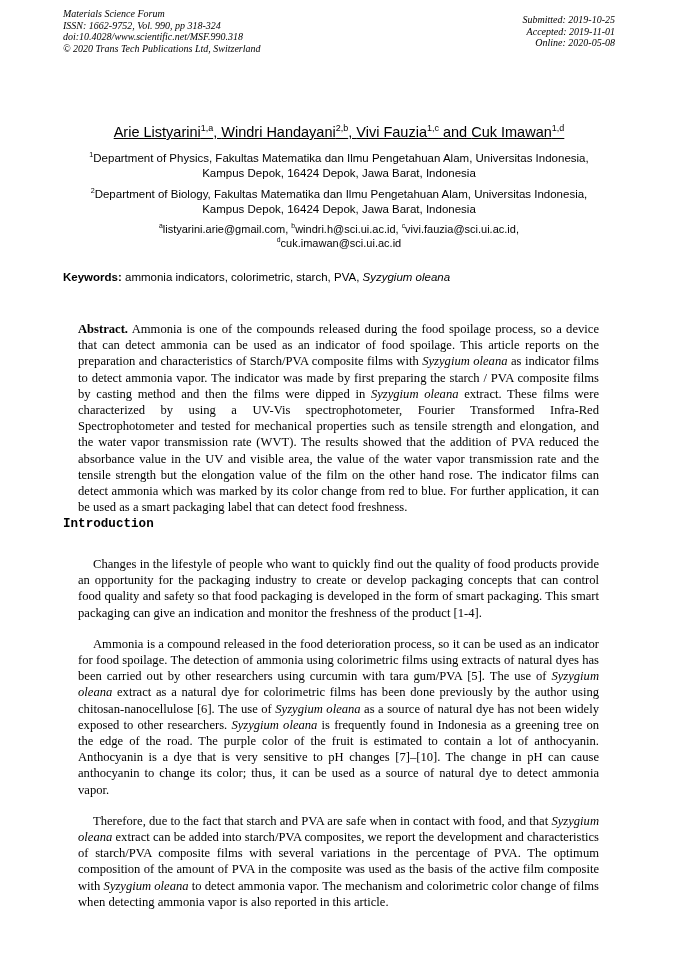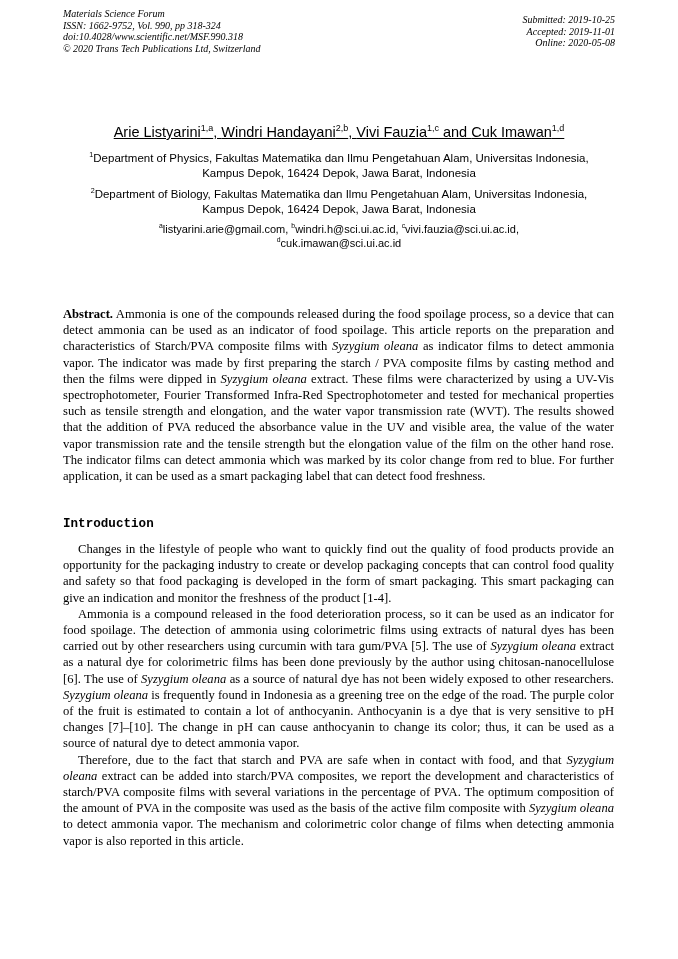--- a/index.html
+++ b/index.html
@@ -14,21 +14,21 @@
   .aff1 { top: 151px; }
   .aff2 { top: 187px; }
   .emails { top: 222px; font-size: 11px; line-height: 14px; }
   .keywords { position: absolute; left: 63px; width: 552px; top: 270px; font-family: "Liberation Sans", sans-serif; font-size: 11.5px; line-height: 14px; }
   .keywords b { font-weight: bold; }
   .body-text { position: absolute; left: 63px; width: 551px; font-family: "Liberation Serif", serif; font-size: 12.6px; line-height: 16.2px; text-align: justify; }
   .abstract { top: 306px; }
   .intro-head { position: absolute; left: 63px; top: 517px; font-family: Liberation Mono, monospace; font-weight: bold; font-size: 12.6px; }
   .intro { top: 541px; }
   .intro p { margin: 0; text-indent: 15px; }
-  .body-text p { margin: 0; }
+  .body-text p { margin: 15px; }
   i { font-style: italic; }
 </style>
 </head>
 <body>
 
 <div class="page">
 
   <div class="hdr-left">
     <div>Materials Science Forum</div>
     <div>ISSN: 1662-9752, Vol. 990, pp 318-324</div>
@@ -55,20 +55,23 @@
   <div class="affil aff2">
     <sup>2</sup><span>Department of Biology, Fakultas Matematika dan Ilmu Pengetahuan Alam, Universitas Indonesia,</span><br>
     <span>Kampus Depok, 16424 Depok, Jawa Barat, Indonesia</span>
   </div>
 
   <div class="affil emails">
     <span><sup>a</sup><span>listyarini.arie@gmail.com, </span></span><span><sup>b</sup><span>windri.h@sci.ui.ac.id, </span></span><span><sup>c</sup><span>vivi.fauzia@sci.ui.ac.id,</span></span><br>
     <span><sup>d</sup><span>cuk.imawan@sci.ui.ac.id</span></span>
   </div>
 
+  <div class="keywords">
+    <b>Keywords:</b><span> ammonia indicators, colorimetric, starch, PVA, </span><i>Syzygium oleana</i>
+  </div>
 
   <div class="body-text abstract">
     <p><b>Abstract.</b><span> Ammonia is one of the compounds released during the food spoilage process, so a device that can detect ammonia can be used as an indicator of food spoilage. This article reports on the preparation and characteristics of Starch/PVA composite films with </span><i>Syzygium oleana</i><span> as indicator films to detect ammonia vapor. The indicator was made by first preparing the starch / PVA composite films by casting method and then the films were dipped in </span><i>Syzygium oleana</i><span> extract. These films were characterized by using a UV-Vis spectrophotometer, Fourier Transformed Infra-Red Spectrophotometer and tested for mechanical properties such as tensile strength and elongation, and the water vapor transmission rate (WVT). The results showed that the addition of PVA reduced the absorbance value in the UV and visible area, the value of the water vapor transmission rate and the tensile strength but the elongation value of the film on the other hand rose. The indicator films can detect ammonia which was marked by its color change from red to blue. For further application, it can be used as a smart packaging label that can detect food freshness.</span></p>
   </div>
 
   <div class="intro-head">Introduction</div>
 
   <div class="body-text intro">
     <p>Changes in the lifestyle of people who want to quickly find out the quality of food products provide an opportunity for the packaging industry to create or develop packaging concepts that can control food quality and safety so that food packaging is developed in the form of smart packaging. This smart packaging can give an indication and monitor the freshness of the product [1-4].</p>
     <p><span>Ammonia is a compound released in the food deterioration process, so it can be used as an indicator for food spoilage. The detection of ammonia using colorimetric films using extracts of natural dyes has been carried out by other researchers using curcumin with tara gum/PVA [5]. The use of </span><i>Syzygium oleana</i><span> extract as a natural dye for colorimetric films has been done previously by the author using chitosan-nanocellulose [6]. The use of </span><i>Syzygium oleana</i><span> as a source of natural dye has not been widely exposed to other researchers. </span><i>Syzygium oleana</i><span> is frequently found in Indonesia as a greening tree on the edge of the road. The purple color of the fruit is estimated to contain a lot of anthocyanin. Anthocyanin is a dye that is very sensitive to pH changes [7]–[10]. The change in pH can cause anthocyanin to change its color; thus, it can be used as a source of natural dye to detect ammonia vapor.</span></p>

